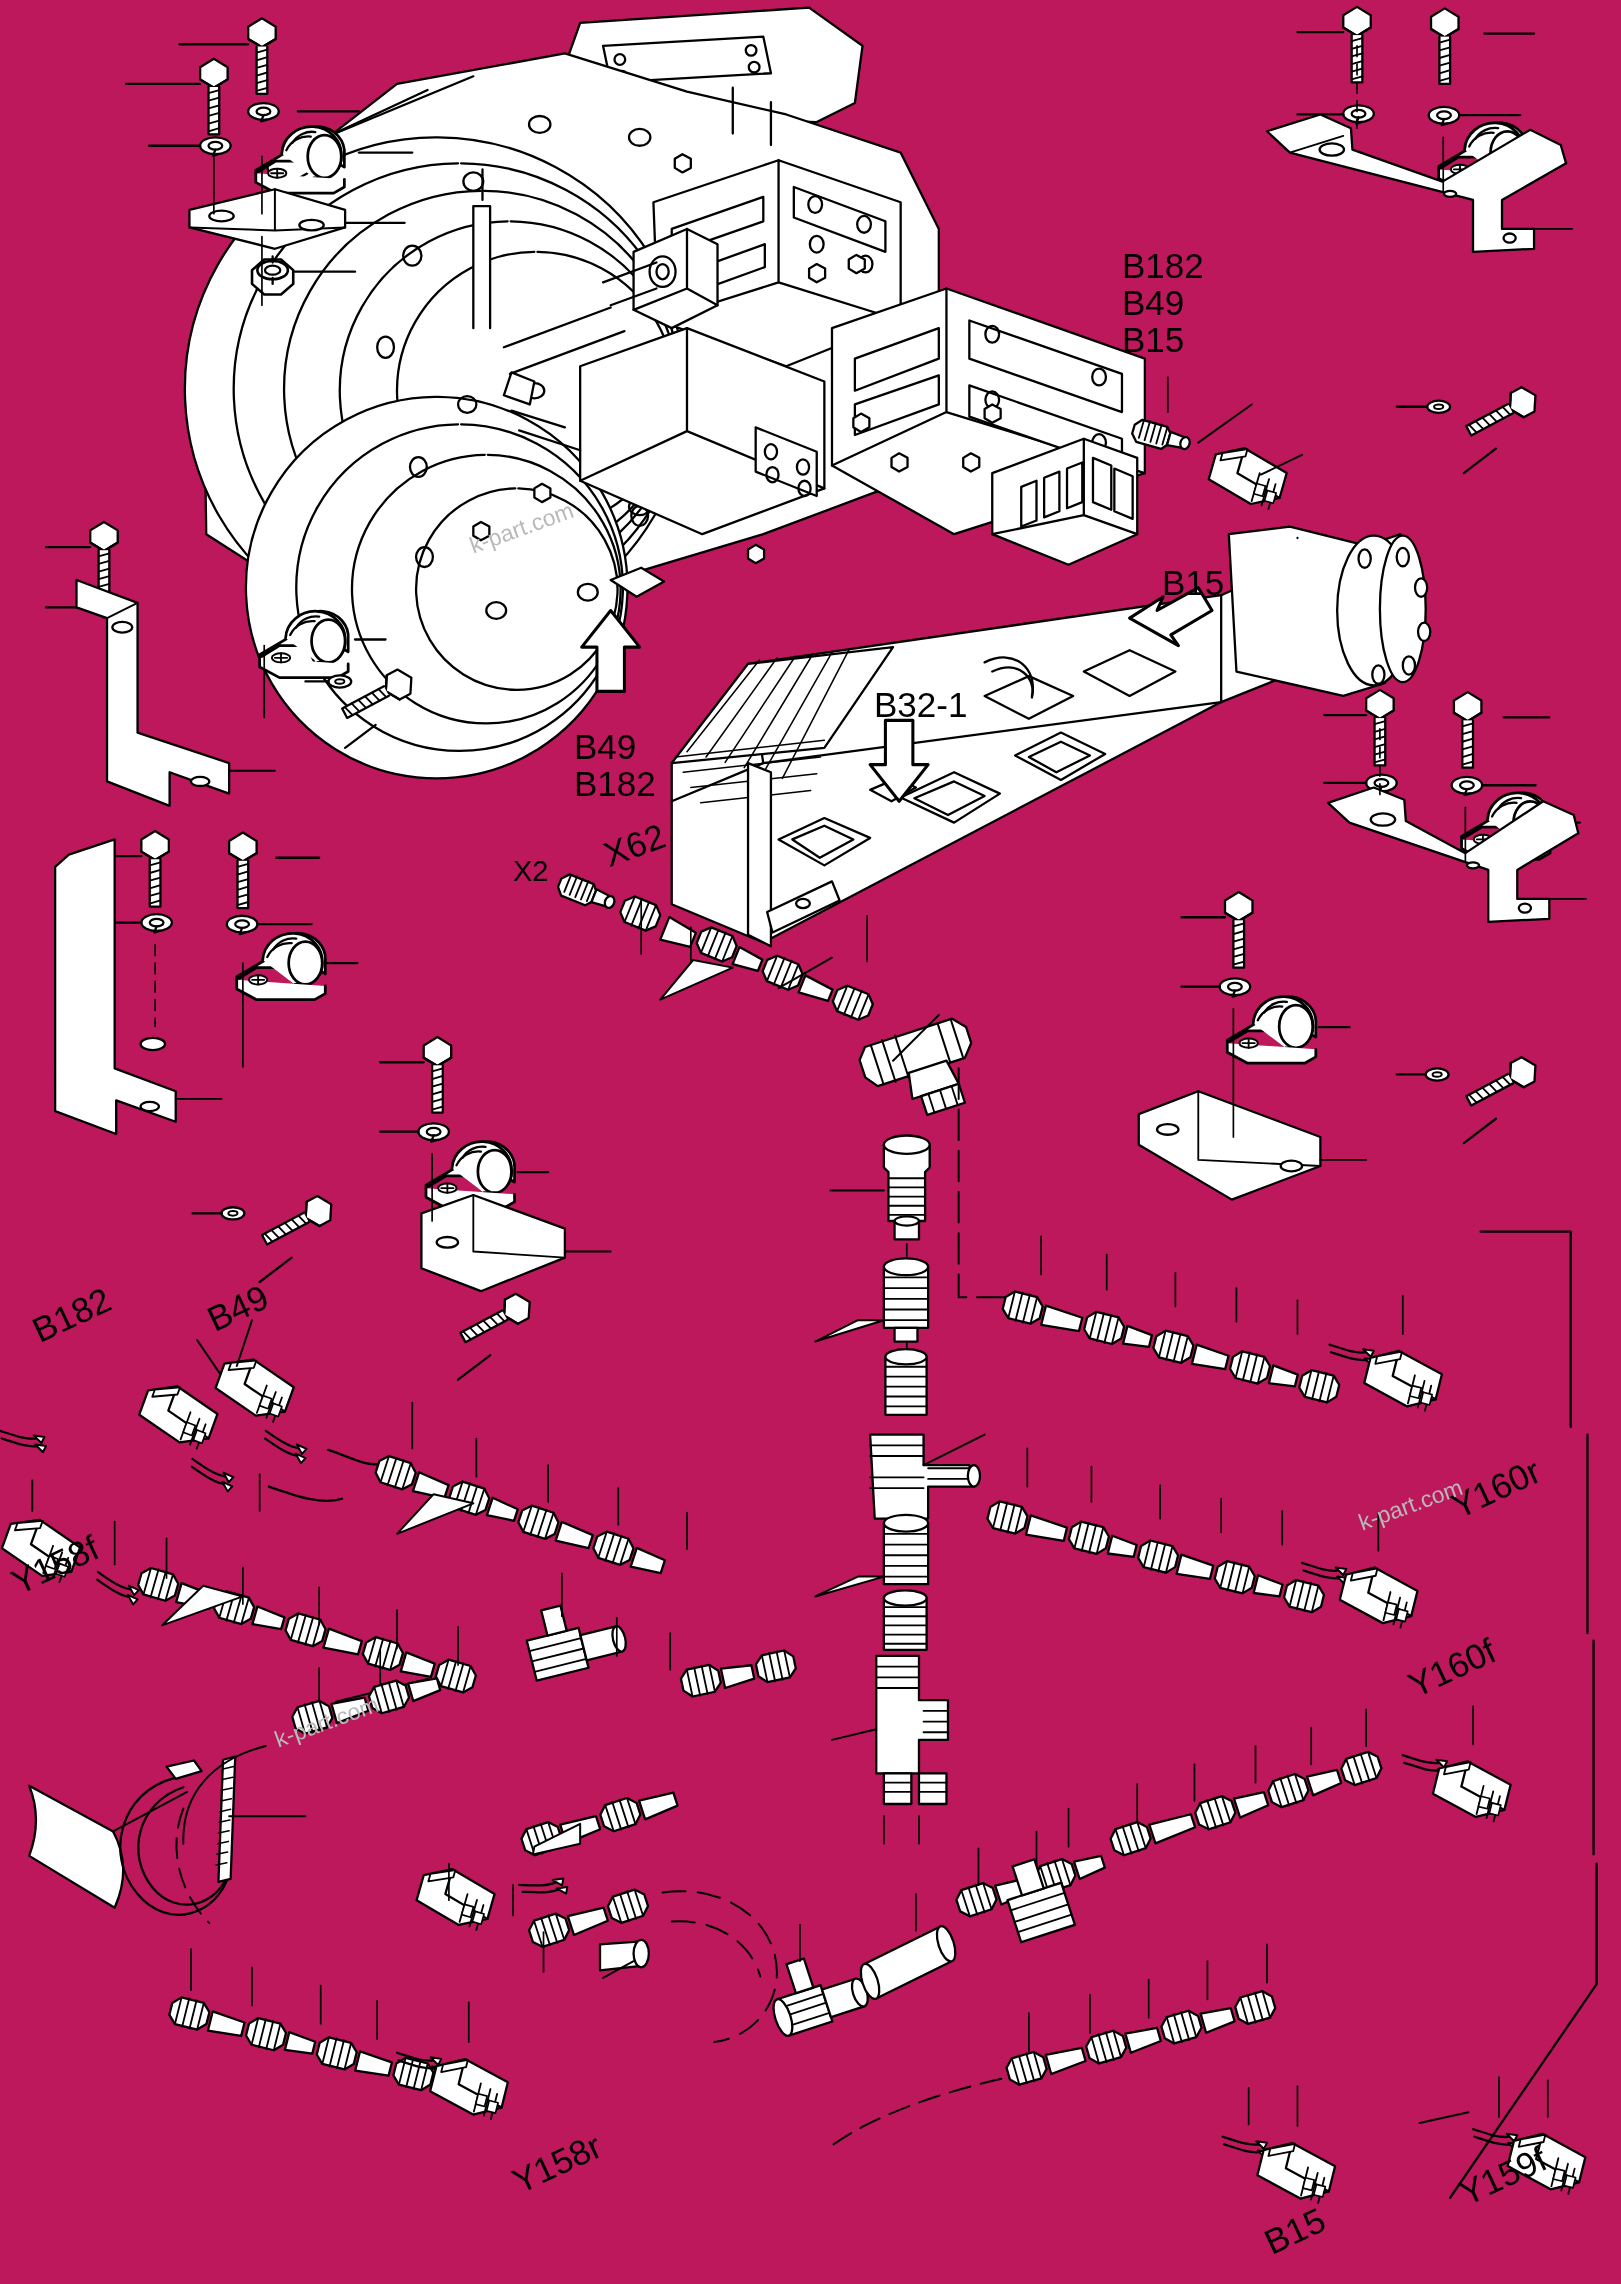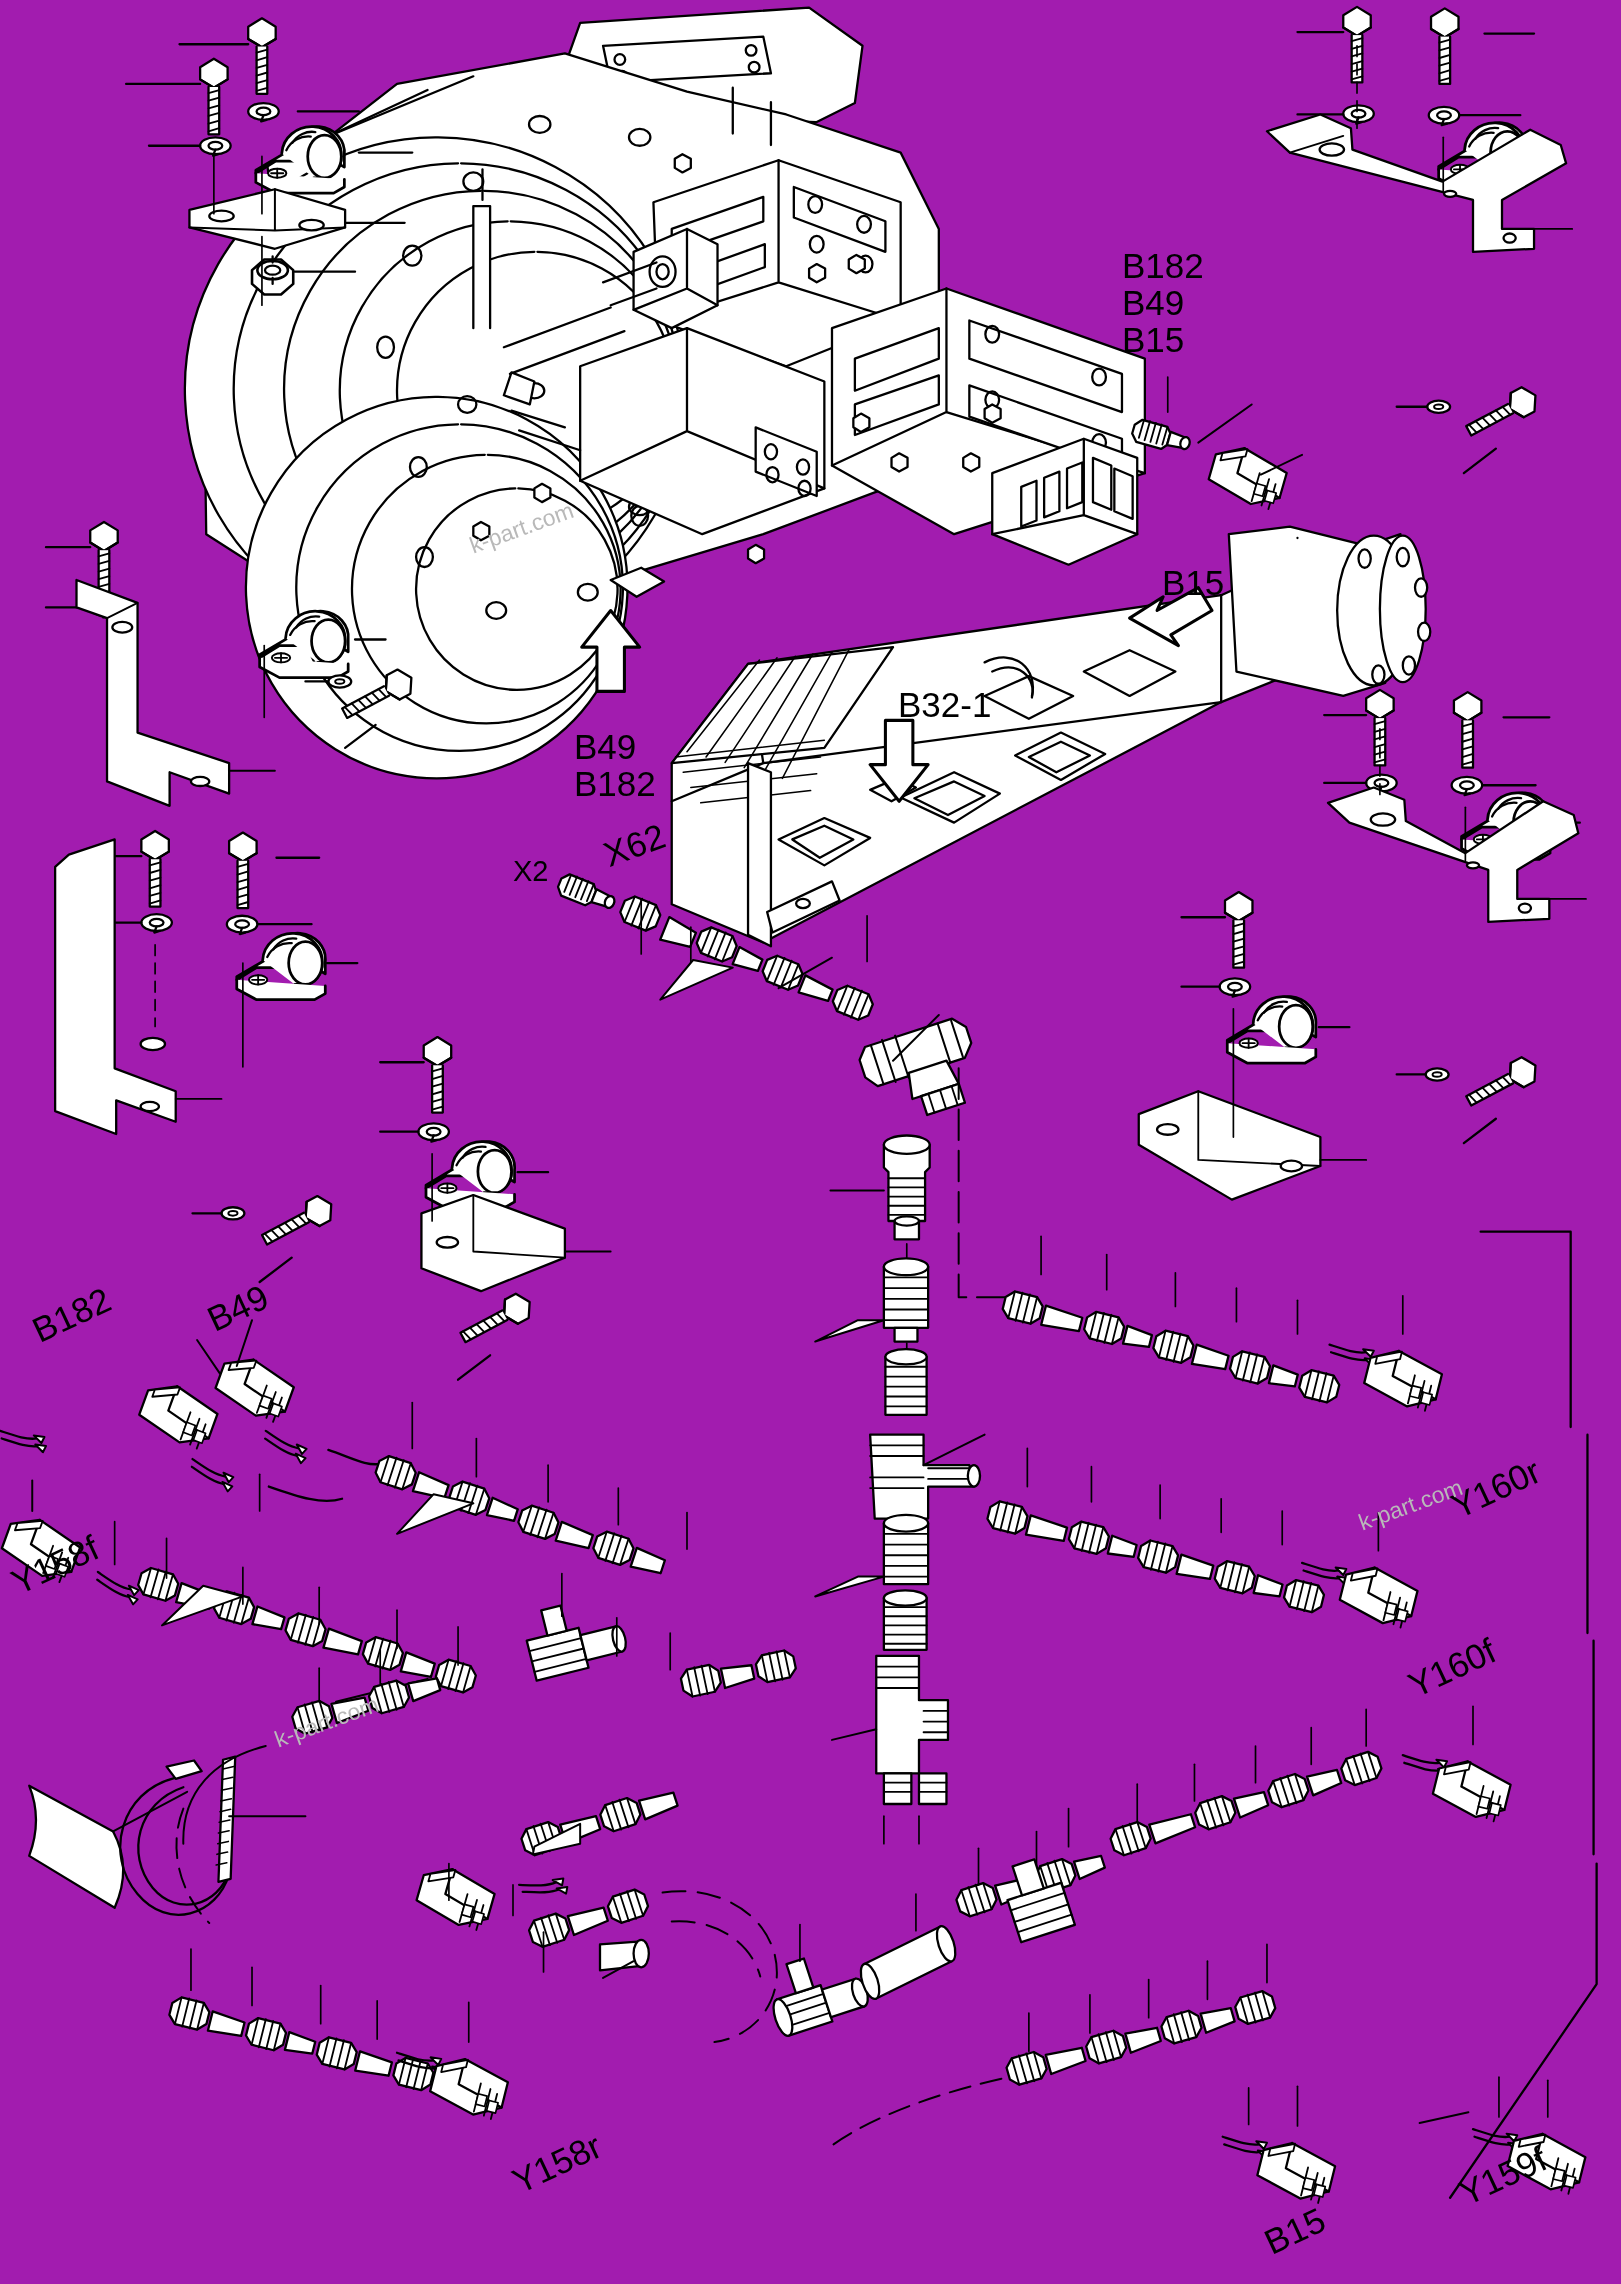--- a/index.html
+++ b/index.html
@@ -1,18 +1,18 @@
 <!DOCTYPE html>
 <html style="font-size:12.2px"><head>
 <meta charset="utf-8">
 <title>Parts Diagram</title>
 <style>
   html,body{margin:0;padding:0;background:#fff;}
   body{font-family:"Liberation Sans", sans-serif;}
-  #stage{position:relative;width:1622px;height:2284px;background:#a21caf;overflow:hidden;}
+  #stage{position:relative;width:1622px;height:2284px;background:#be185d;overflow:hidden;}
   #art{position:absolute;left:0;top:0;width:1622px;height:2284px;}
   .lbl{position:absolute;font-family:"Liberation Sans", sans-serif;font-weight:normal;
        color:#000;white-space:nowrap;line-height:1.05;letter-spacing:0px;}
   .lbl.big{font-size:35px;}
   .wm{position:absolute;font-family:"Liberation Sans", sans-serif;color:#b9b9b9;
       font-size:23px;white-space:nowrap;}
 </style>
 </head>
 <body>
 
@@ -811,21 +811,21 @@
 
 <div id="labels">
       <div class="lbl big" style="left: 1122px; top: 248px; font-size: 35px; transform: rotate(0deg); transform-origin: left top;">
         <div>B182</div>
         <div>B49</div>
         <div>B15</div>
       </div>
       <div class="lbl big" style="left: 1162px; top: 565px; font-size: 35px; transform: rotate(0deg); transform-origin: left top;">
         <div>B15</div>
       </div>
-      <div class="lbl big" style="left: 898px; top: 687px; font-size: 35px; transform: rotate(0deg); transform-origin: left top; text-align: right;">
+      <div class="lbl big" style="left: 874px; top: 687px; font-size: 35px; transform: rotate(0deg); transform-origin: left top; text-align: right;">
         <div>B32-1</div>
       </div>
       <div class="lbl big" style="left: 574px; top: 729px; font-size: 35px; transform: rotate(0deg); transform-origin: left top;">
         <div>B49</div>
         <div>B182</div>
       </div>
       <div class="lbl big" style="left: 513px; top: 856px; font-size: 29px; transform: rotate(0deg); transform-origin: left top;">
         <div>X2</div>
       </div>
       <div class="lbl big" style="left: 599px; top: 839px; font-size: 35px; transform: rotate(-20deg); transform-origin: left top;">

